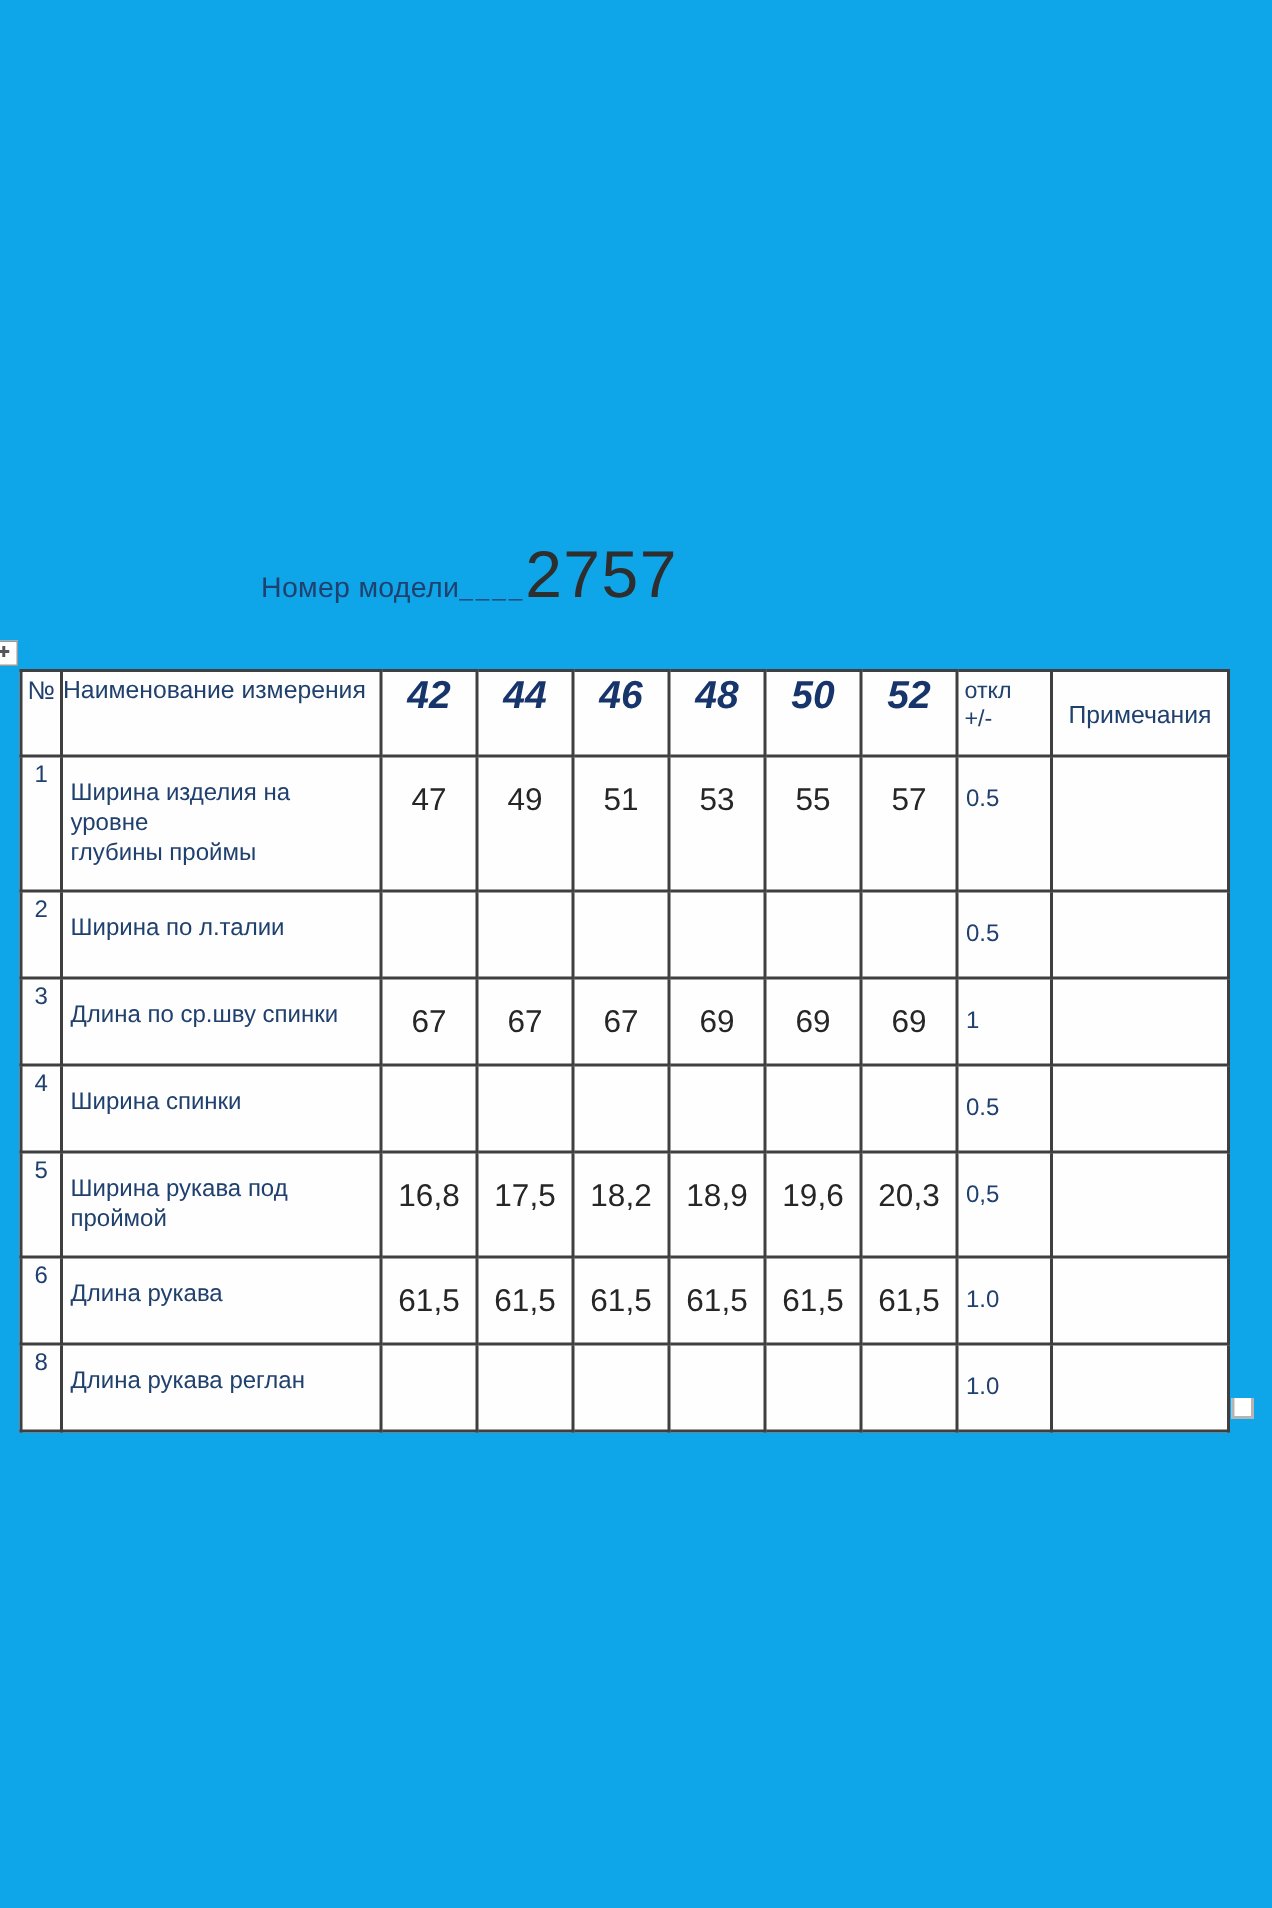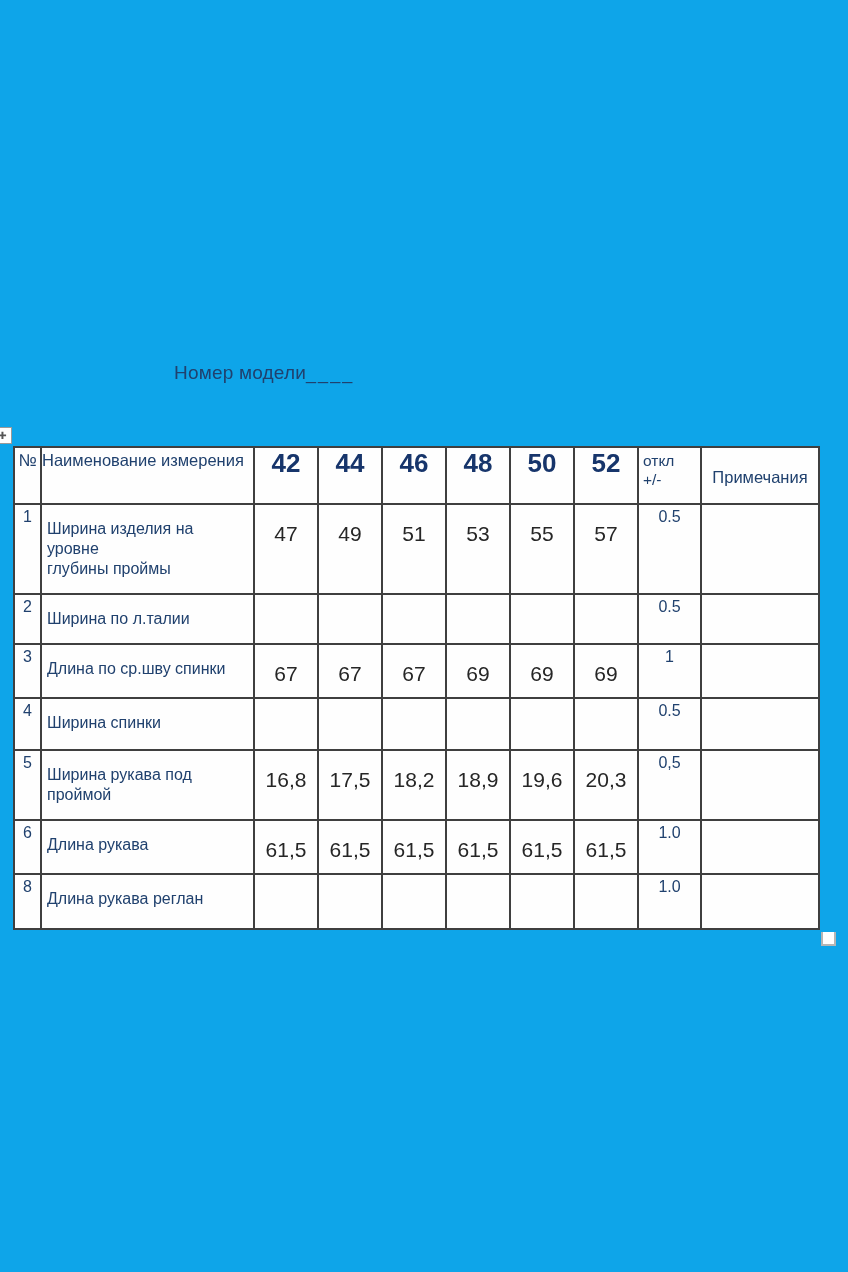--- a/index.html
+++ b/index.html
@@ -22,21 +22,21 @@
   
   .title-line{
     position:absolute;left:174px;top:362px;
     display:flex;align-items:baseline;
     white-space:nowrap;
   }
   .title-label{
     font-size:19px;color:var(--accent);letter-spacing:.2px;
   }
   .title-underscores{
-    font-size:18px;color:var(--accent);letter-spacing:2px;
+    font-size:18px;color:var(--accent);letter-spacing:2px;font-family:Liberation Serif, serif;
   }
   .title-number{
     font-size:44px;color:#2e2e2e;font-weight:400;letter-spacing:1px;line-height:1;
   }
   
   .move-handle{
     position:absolute;left:-7px;top:427px;
     width:19px;height:17px;
     border:1px solid #9a9a9a;background:#fefefe;
     display:flex;align-items:center;justify-content:center;
@@ -54,54 +54,56 @@
     vertical-align:top;
     overflow:hidden;
   }
   th{font-weight:normal;text-align:left;}
   .h-num{ text-align:center;color:var(--accent);font-size:17px;padding-top:3px; }
   .h-name{ color:var(--accent);font-size:16.5px;padding:3px 0; }
   .h-size{
     vertical-align:bottom;text-align:center;
     color:var(--accent-bold);font-weight:bold;font-size:26px;
     padding-bottom:3px;
+    font-style:italic;
   }
   .h-dev{
     color:var(--accent);font-size:15.5px;padding:3px 4px;
     white-space:pre-line;line-height:1.25;border-radius:11px;
   }
   .h-notes{ color:var(--accent);font-size:16.5px;text-align:center;padding-top:20px; }
   .c-num{ text-align:center;color:var(--accent);font-size:16px;padding-top:3px; }
   .c-name{
     color:var(--accent);font-size:16px;line-height:1.25;
     padding:14px 5px;white-space:pre-line;
   }
   .c-val{
     text-align:center;color:var(--ink);font-size:21px;
     padding-top:17px;font-weight:400;
   }
-  .c-dev{ color:var(--accent);font-size:16px;padding:3px 5px;text-align:center; }
+  .c-dev{ color:var(--accent);font-size:16px;padding:19px 5px; }
   .c-note{ }
   
   .resize-handle{
     position:absolute;left:821px;top:932px;
     width:15px;height:14px;
     border:2px solid var(--handle);
     border-top:none;
     background:#ffffff;
   }
 </style>
 </head>
 <body>
 
 <div class="page">
 
   <div class="title-line">
     <span class="title-label">Номер модели</span>
     <span class="title-underscores">____</span>
+    <span class="title-number">2757</span>
   </div>
 
   <div class="move-handle">
     <span>✚</span>
   </div>
 
   <table class="meas">
     <colgroup>
       <col style="width:27px">
         <col style="width:213px">

